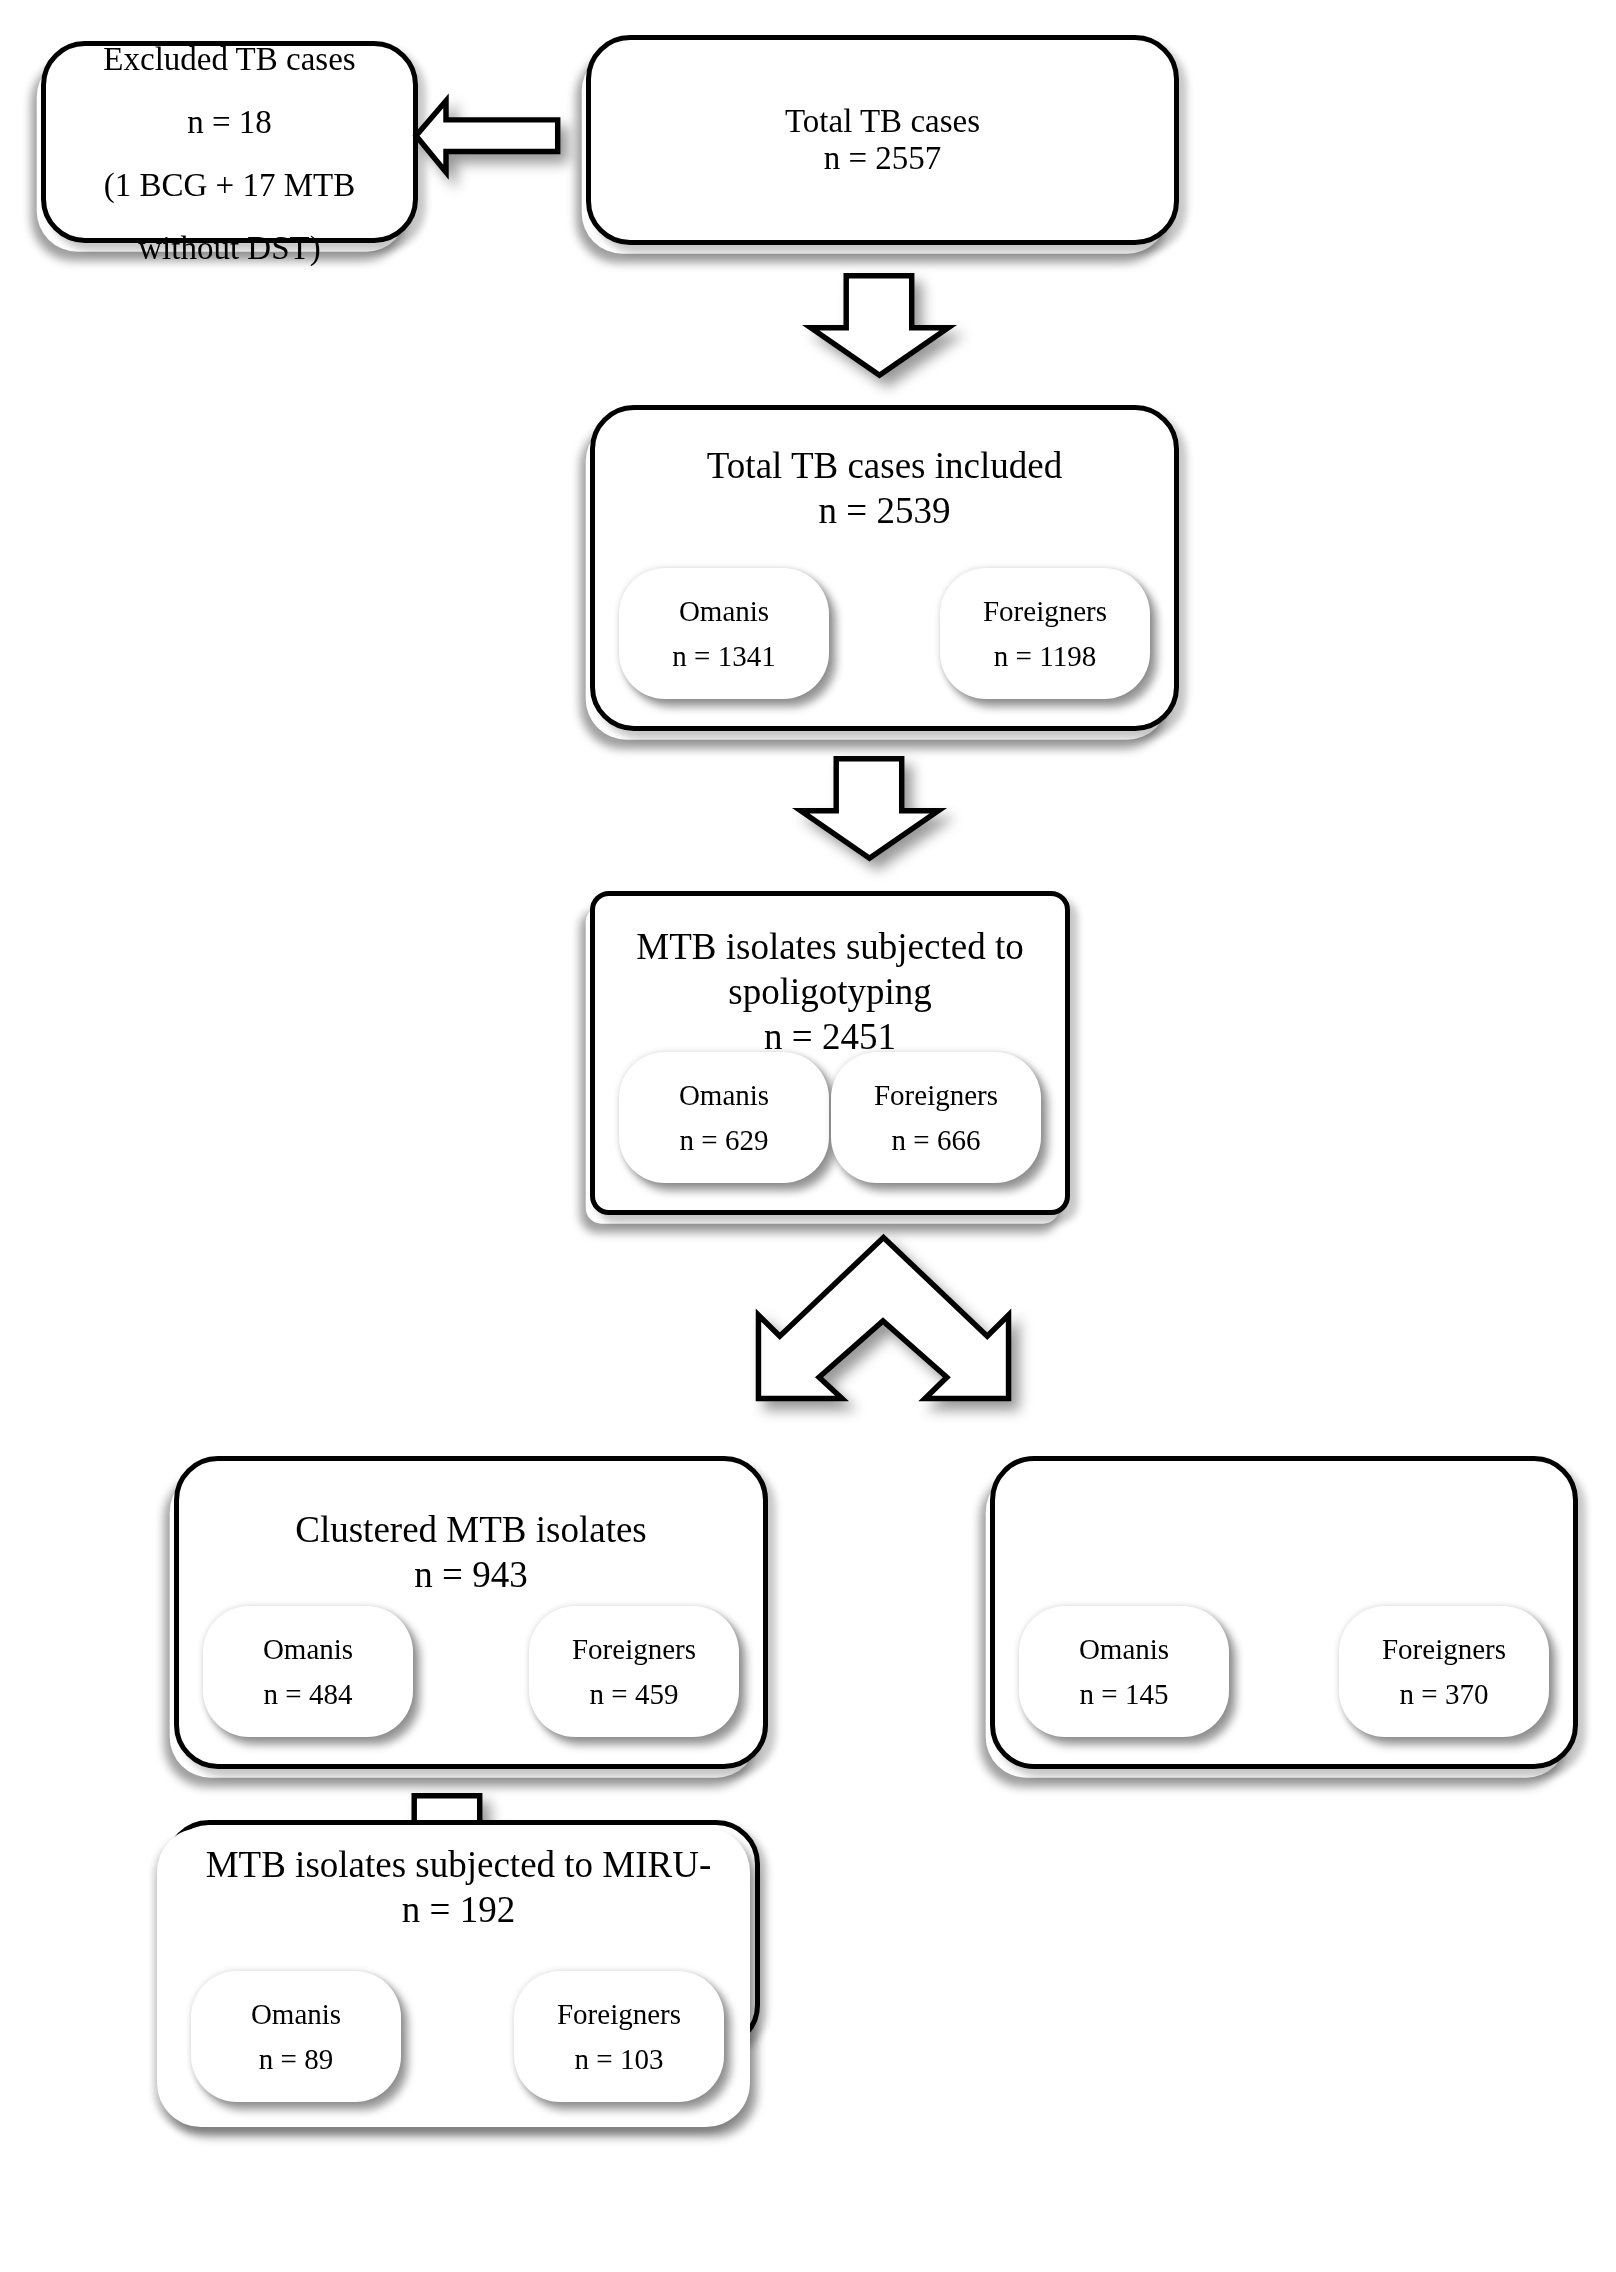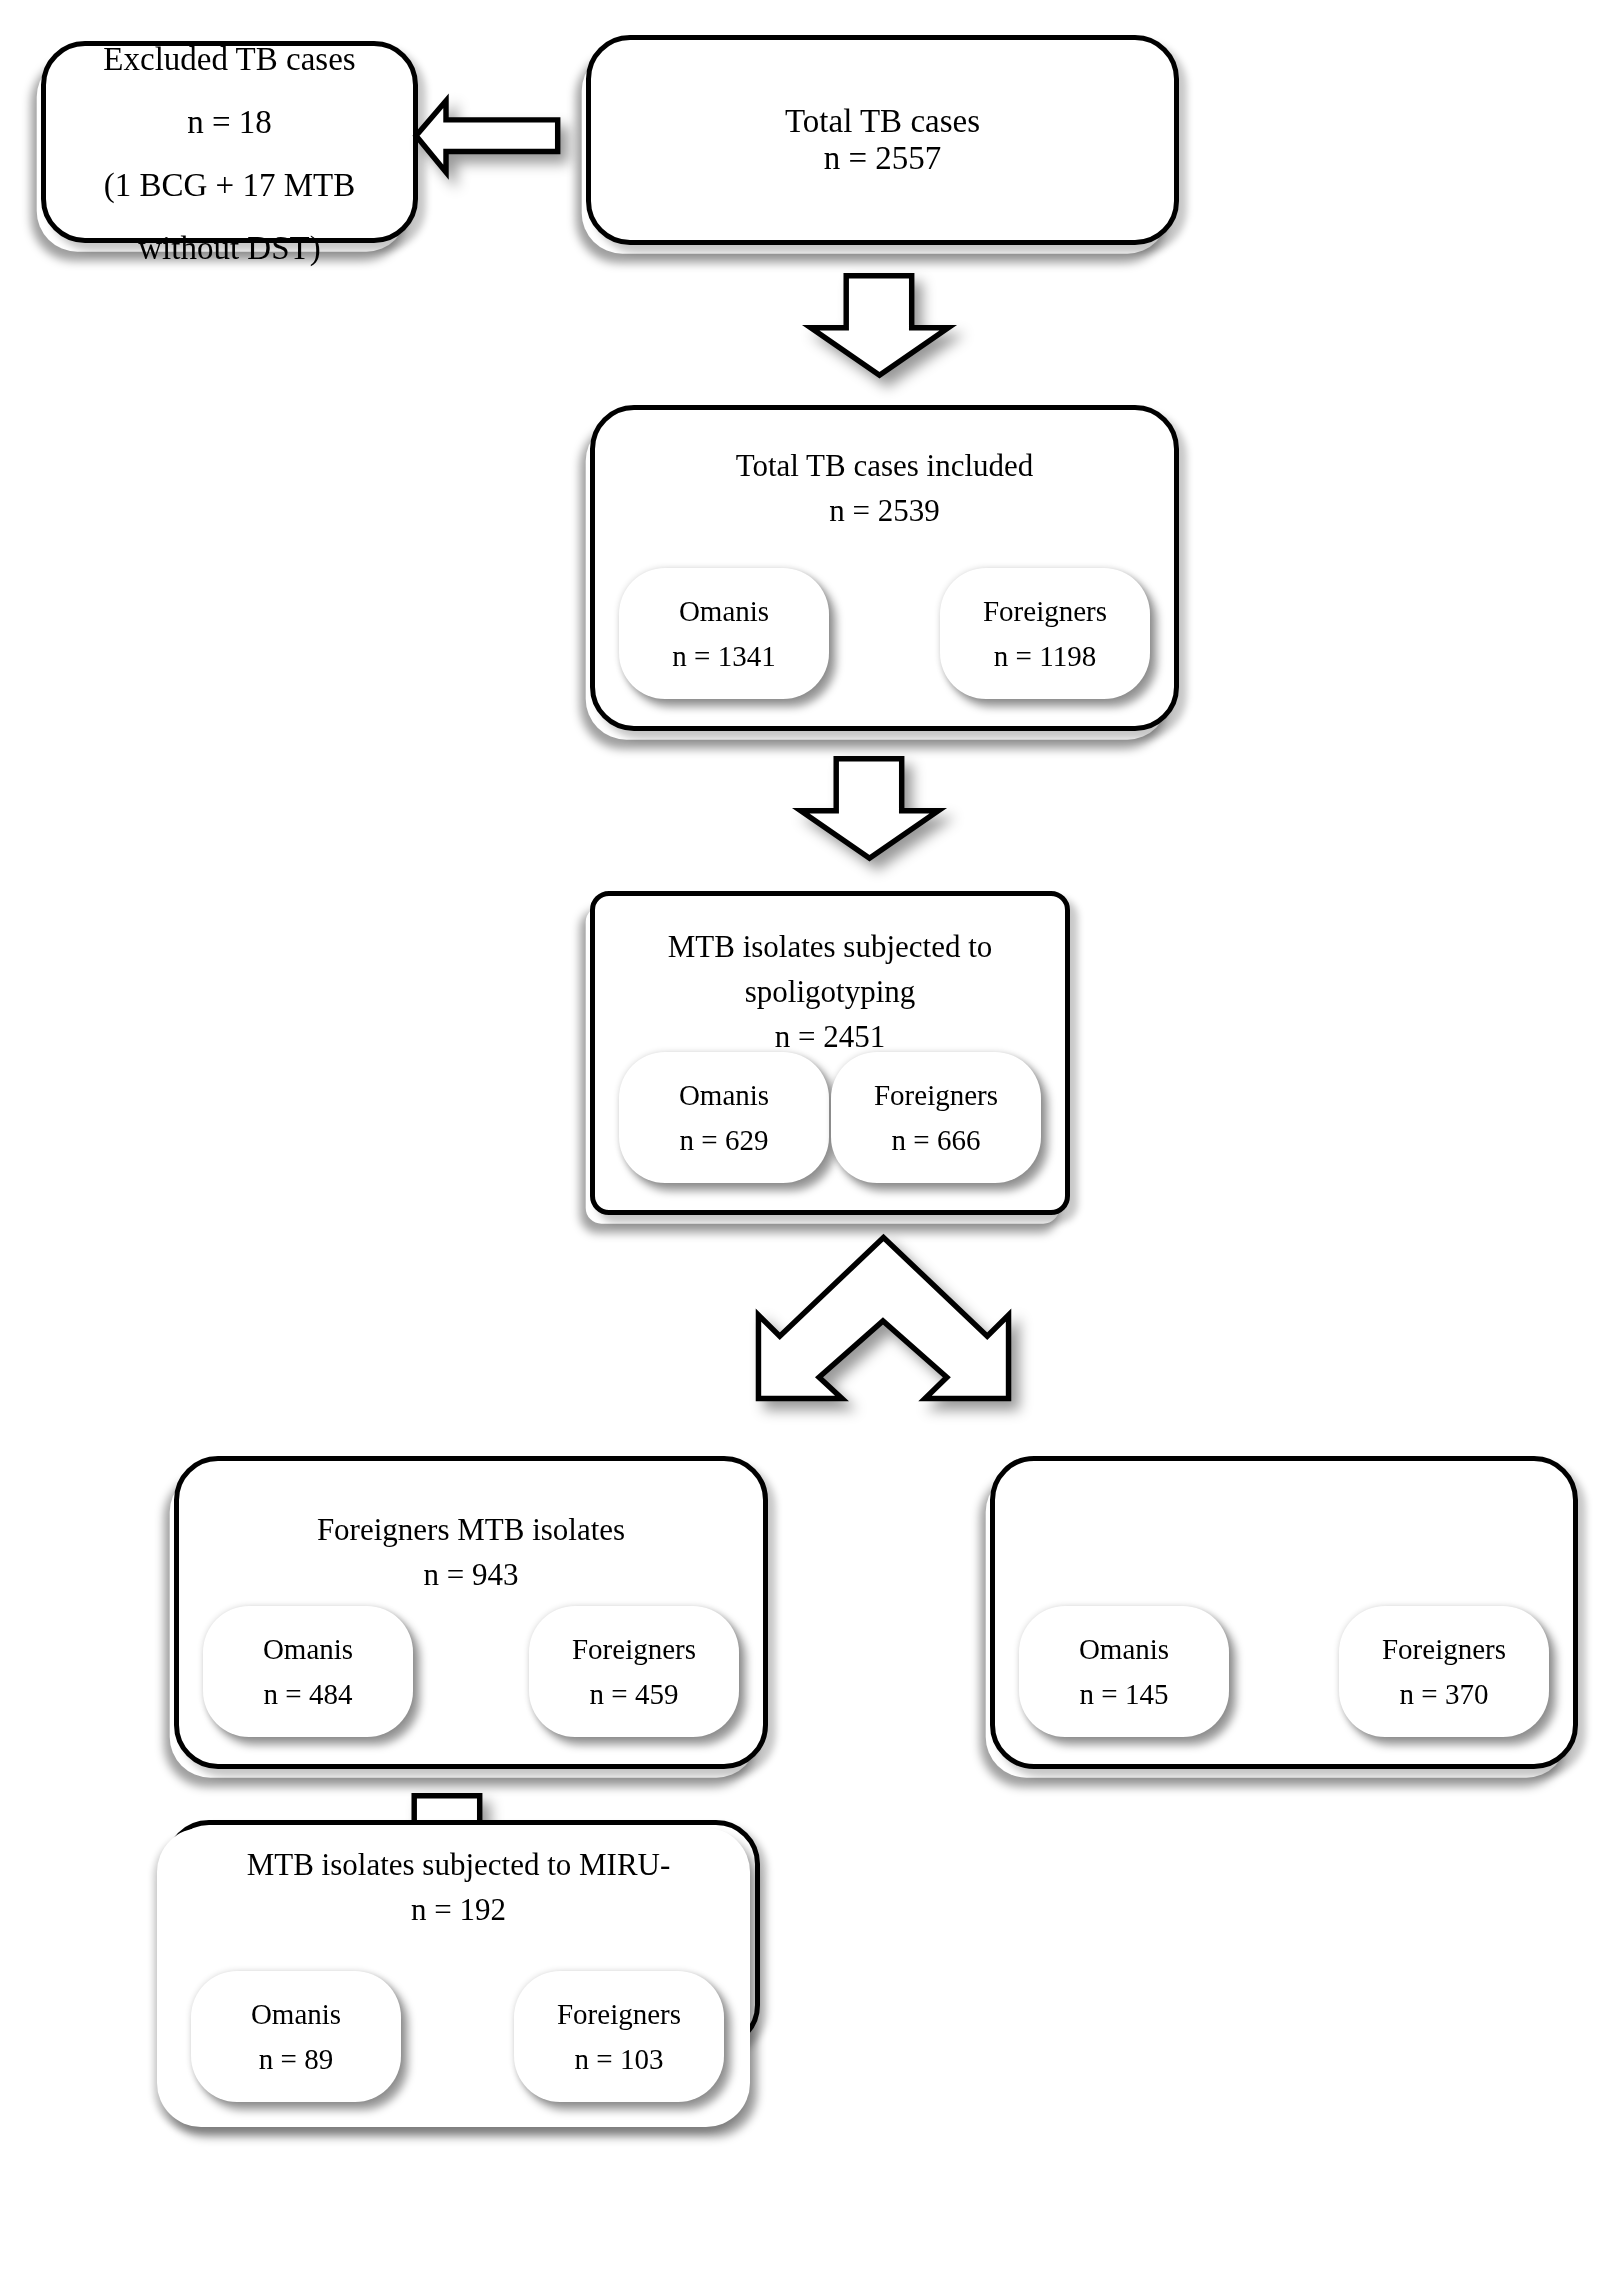--- a/index.html
+++ b/index.html
@@ -24,21 +24,21 @@
       -11px 18.6px 9.8px -1.1px rgba(0,0,0,0.38);
   }
   .centered{
     display:flex;flex-direction:column;
     justify-content:center;align-items:center;
     text-align:center;
   }
   .line{white-space:nowrap;}
   .box-title{
     text-align:center;
-    font-size:31px;
+    font-size:37px;
     line-height:45px;
   }
   .tight .line{line-height:39px;margin-top:24px;}
   .txt{font-size:33px;}
   
   .subbox{
     position:absolute;
     bottom:27px;
     width:210px;height:131px;
     background:#ffffff;
@@ -143,21 +143,21 @@
 </div>
 
 <div class="arrow" style="left:753px;top:1232px;width:261px;height:172px;">
   <svg width="261" height="172" viewBox="0 0 478 315">
     <polygon points="239,10 49,191 10,152 10,305 163,305 121,266 238,163 355,266 315,305 468,305 468,152 429,191"></polygon>
   </svg>
 </div>
 
 <div class="bigbox" style="left:174px;top:1456px;width:594px;height:313px;">
   <div class="box-title" style="padding-top:46px;">
-    <div class="line">Foreigners MTB isolates</div>
+    <div class="line">Clustered MTB isolates</div>
     <div class="line">n = 943</div>
   </div>
   <div class="subbox sub-left">
     <div class="line">Omanis</div>
     <div class="line">n = 484</div>
   </div>
   <div class="subbox sub-right">
     <div class="line">Foreigners</div>
     <div class="line">n = 459</div>
   </div>

